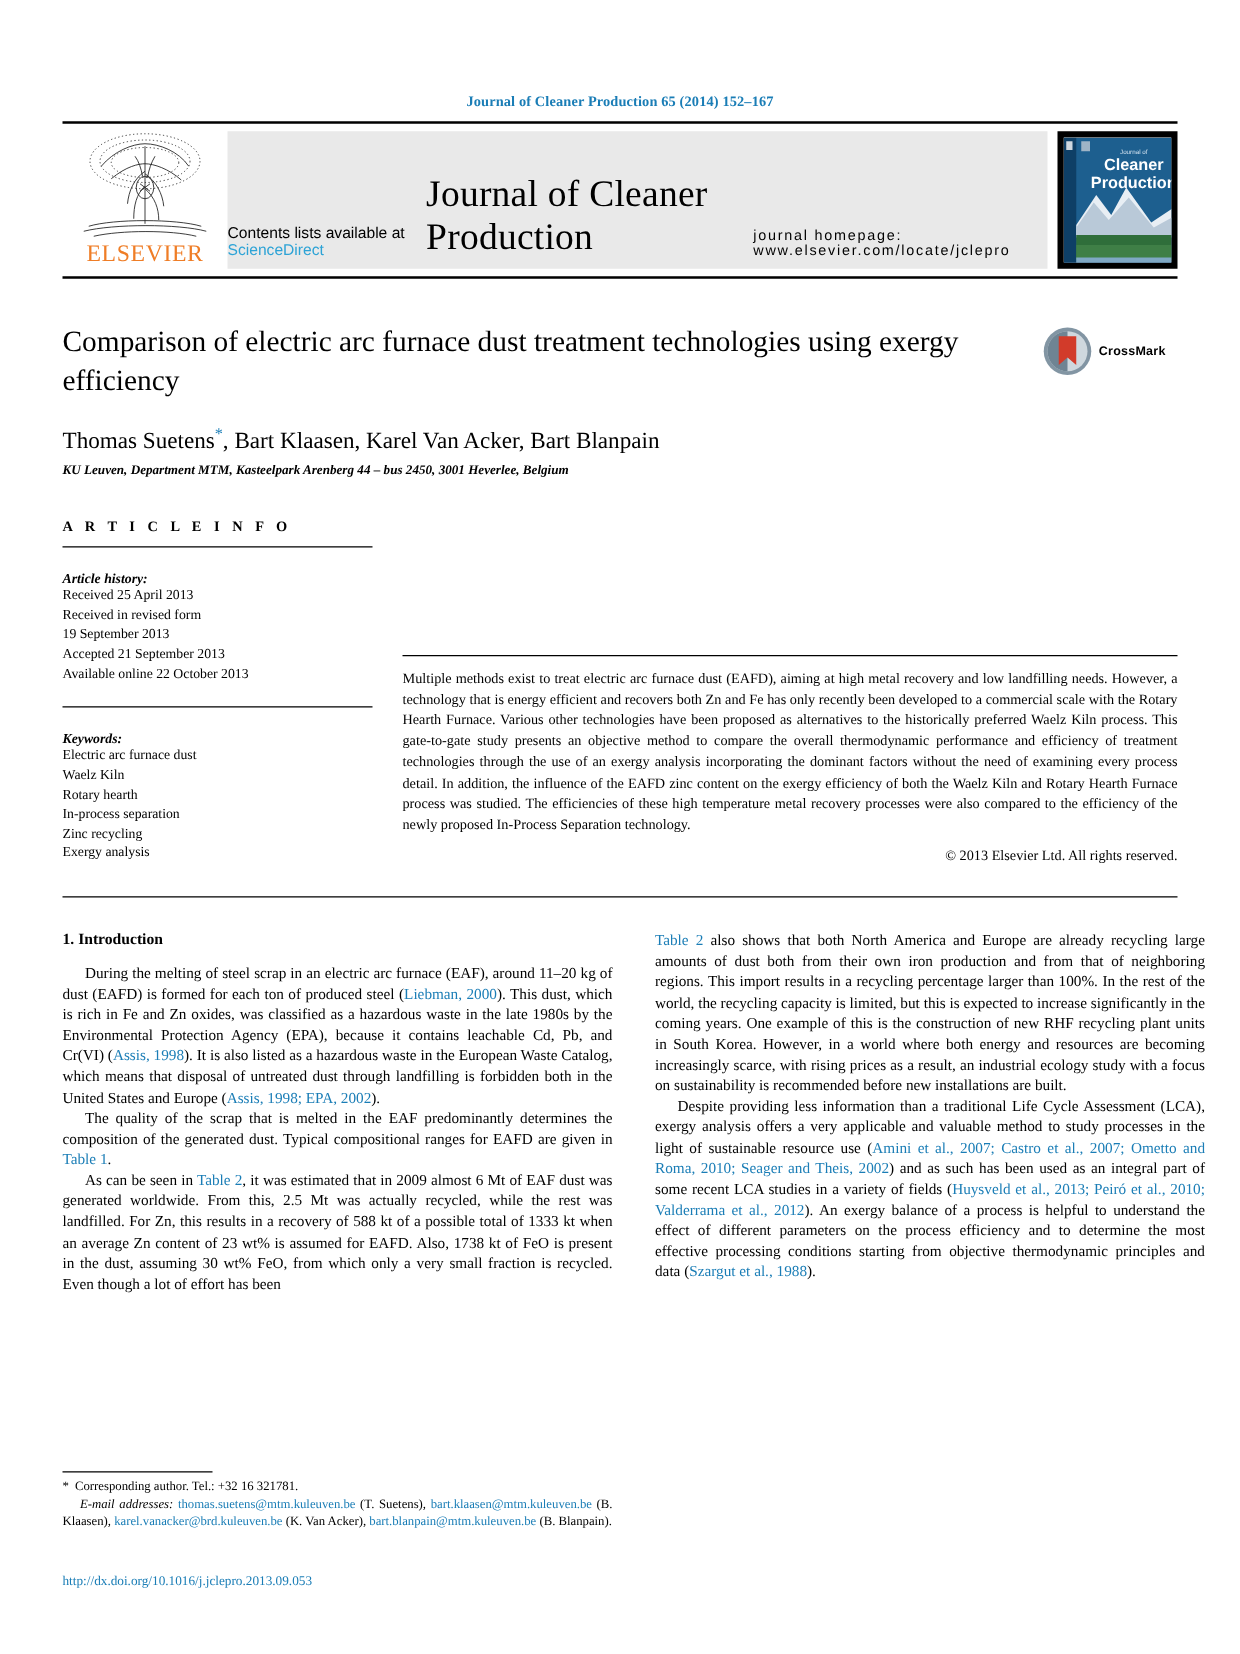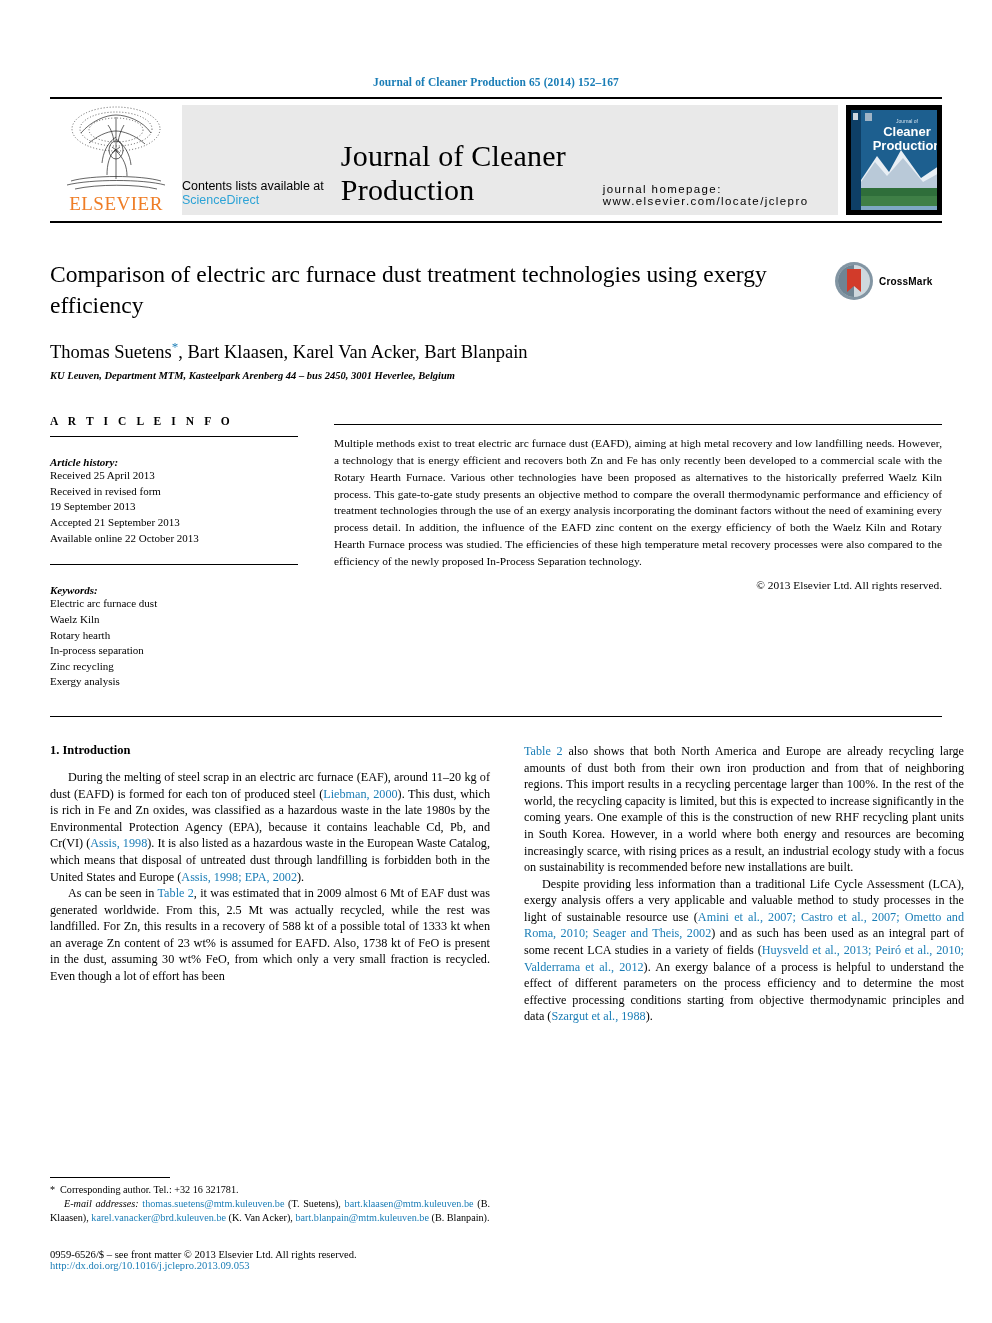--- a/index.html
+++ b/index.html
@@ -110,21 +110,22 @@
     right: 0; top: 0;
     width: 108px; height: 44px;
     display: flex; align-items: center; gap: 5px;
   }
   .cm-label { font-family: "Liberation Sans", sans-serif; font-size: 10px; font-weight: bold; letter-spacing: .2px; }
 
   
   .infoblock {
     margin-top: 34px;
     display: flex;
-    gap: 36px;
+    gap: 24px;
+    align-items: flex-end;
   }
   .col-info { width: 248px; flex: 0 0 248px; }
   .col-abs  { flex: 1 1 auto; }
   .sechead {
     font-family: "Liberation Serif", serif;
     font-size: 11.5px;
     font-weight: bold;
     letter-spacing: 3.6px;
   }
   .rule { border-top: 1.6px solid #000; margin-top: 9px; }
@@ -290,20 +291,21 @@
 
   <div class="bigrule"></div>
 
   <div class="body2col">
 
     <div class="bcol">
       <h2 class="secnum">1.  Introduction</h2>
 
       <p class="para"><span>During the melting of steel scrap in an electric arc furnace (EAF), around 11–20 kg of dust (EAFD) is formed for each ton of produced steel (</span><span class="cit">Liebman, 2000</span><span>). This dust, which is rich in Fe and Zn oxides, was classified as a hazardous waste in the late 1980s by the Environmental Protection Agency (EPA), because it contains leachable Cd, Pb, and Cr(VI) (</span><span class="cit">Assis, 1998</span><span>). It is also listed as a hazardous waste in the European Waste Catalog, which means that disposal of untreated dust through landfilling is forbidden both in the United States and Europe (</span><span class="cit">Assis, 1998; EPA, 2002</span><span>).</span></p>
 
+      <p class="para"><span>The quality of the scrap that is melted in the EAF predominantly determines the composition of the generated dust. Typical compositional ranges for EAFD are given in </span><span class="cit">Table 1</span><span>.</span></p>
 
       <p class="para"><span>As can be seen in </span><span class="cit">Table 2</span><span>, it was estimated that in 2009 almost 6 Mt of EAF dust was generated worldwide. From this, 2.5 Mt was actually recycled, while the rest was landfilled. For Zn, this results in a recovery of 588 kt of a possible total of 1333 kt when an average Zn content of 23 wt% is assumed for EAFD. Also, 1738 kt of FeO is present in the dust, assuming 30 wt% FeO, from which only a very small fraction is recycled. Even though a lot of effort has been</span></p>
     </div>
 
     <div class="bcol">
 
       <p class="para noindent"><span class="cit">Table 2</span><span> also shows that both North America and Europe are already recycling large amounts of dust both from their own iron production and from that of neighboring regions. This import results in a recycling percentage larger than 100%. In the rest of the world, the recycling capacity is limited, but this is expected to increase significantly in the coming years. One example of this is the construction of new RHF recycling plant units in South Korea. However, in a world where both energy and resources are becoming increasingly scarce, with rising prices as a result, an industrial ecology study with a focus on sustainability is recommended before new installations are built.</span></p>
 
       <p class="para"><span>Despite providing less information than a traditional Life Cycle Assessment (LCA), exergy analysis offers a very applicable and valuable method to study processes in the light of sustainable resource use (</span><span class="cit">Amini et al., 2007; Castro et al., 2007; Ometto and Roma, 2010; Seager and Theis, 2002</span><span>) and as such has been used as an integral part of some recent LCA studies in a variety of fields (</span><span class="cit">Huysveld et al., 2013; Peiró et al., 2010; Valderrama et al., 2012</span><span>). An exergy balance of a process is helpful to understand the effect of different parameters on the process efficiency and to determine the most effective processing conditions starting from objective thermodynamic principles and data (</span><span class="cit">Szargut et al., 1988</span><span>).</span></p>
     </div>
@@ -311,17 +313,16 @@
 
   <div class="footnotes">
     <div class="fn-rule"></div>
     <div class="fn fn-corr">
       <span class="ast">*</span><span>Corresponding author. Tel.: +32 16 321781.</span>
     </div>
     <div class="fn fn-mail"><span class="lbl">E-mail addresses:</span> <span class="cit">thomas.suetens@mtm.kuleuven.be</span><span> (T. Suetens), </span><span class="cit">bart.klaasen@mtm.kuleuven.be</span><span> (B. Klaasen), </span><span class="cit">karel.vanacker@brd.kuleuven.be</span><span> (K. Van Acker), </span><span class="cit">bart.blanpain@mtm.kuleuven.be</span><span> (B. Blanpain).</span></div>
   </div>
 
   <div class="footerblock">
-    <div class="footer-line">0959-6526/$ – see front matter © 2013 Elsevier Ltd. All rights reserved.</div>
     <div class="footer-doi">http://dx.doi.org/10.1016/j.jclepro.2013.09.053</div>
   </div>
 
 </div>
 
 </body></html>

